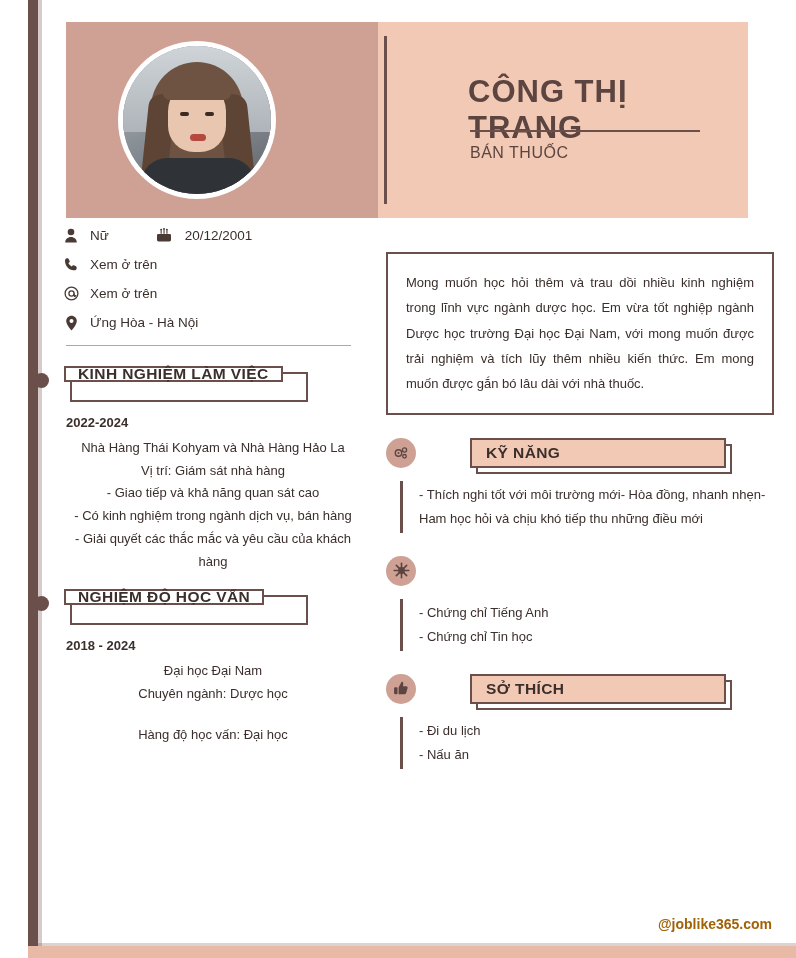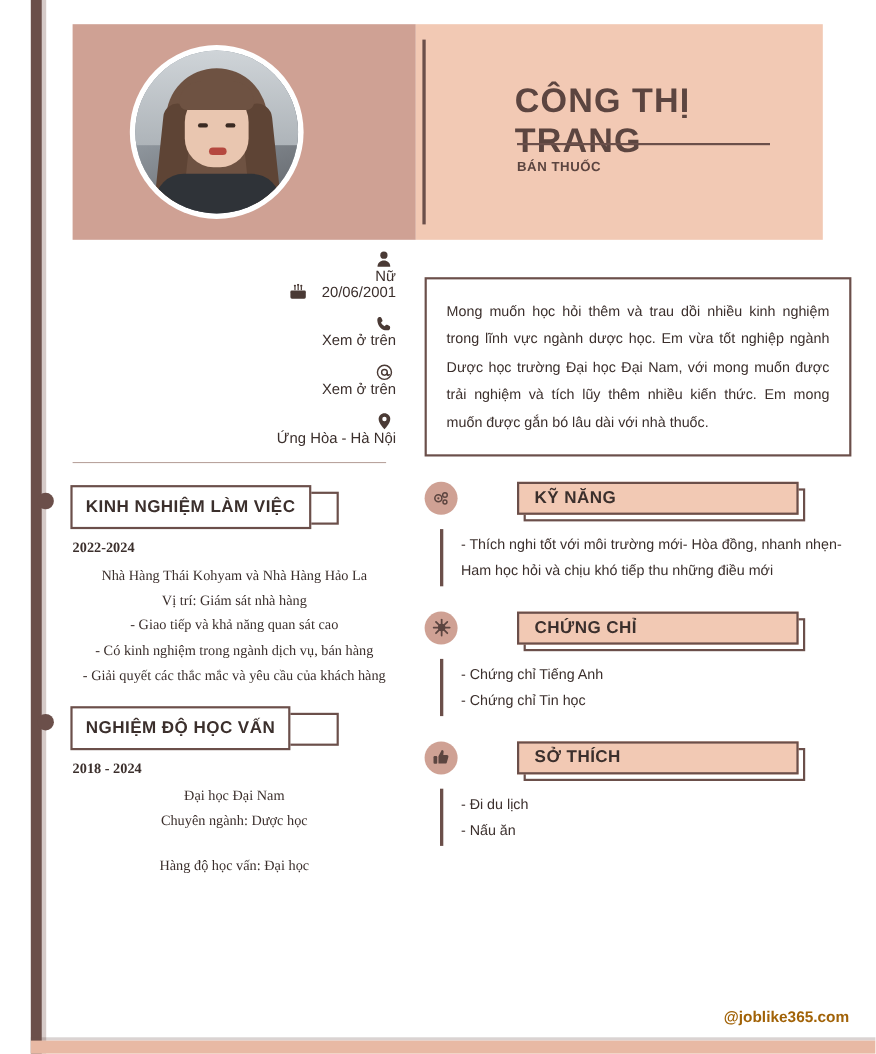--- a/index.html
+++ b/index.html
@@ -114,40 +114,38 @@
   }
   .name-rule {
     position: absolute;
     left: 92px; top: 108px;
     width: 230px; height: 2px;
     background: #6b4f4a;
   }
   .job {
     position: absolute;
     left: 92px; top: 122px;
-    font-size: 12px;
+    font-size: 16px;
     color: #5c4540;
     letter-spacing: .5px;
-    font-weight: bold;
   }
 
   
   .col-left {
     position: absolute;
     left: 60px; top: 228px;
     width: 300px;
   }
   .info-list { margin: 0; padding: 0; }
   .info-row {
     display: flex;
-    align-items: flex-end;
+    align-items: flex-start;
     margin-bottom: 14px;
     font-size: 13.5px;
     color: #3b2f2c;
-    flex-direction: column;
   }
   .ico {
     width: 22px; min-width: 22px;
     display: inline-flex;
     align-items: center;
     justify-content: center;
     color: #4a3a35;
   }
   .info-row .txt { margin-left: 8px; }
   .info-row .second { margin-left: 44px; display: flex; align-items: center; }
@@ -167,42 +165,42 @@
   .sec-dot {
     position: absolute;
     left: -26px; top: 7px;
     width: 15px; height: 15px;
     border-radius: 50%;
     background: #6b4f4a;
   }
   .sec-box {
     position: absolute;
     left: 4px; top: 0;
-    height: 40px;
+    height: 16px;
     padding: 0 12px;
     border: 2px solid #6b4f4a;
     background: #ffffff;
     display: flex;
     align-items: center;
     font-size: 15.5px;
     font-weight: bold;
     letter-spacing: .4px;
     color: #3b2f2c;
     z-index: 2;
   }
   .sec-shadow {
     position: absolute;
     left: 10px; top: 6px;
     height: 30px;
     border: 2px solid #6b4f4a;
     background: transparent;
     z-index: 1;
   }
 
-  .entry { font-size: 13px; line-height: 1.75; margin: 0 0 0 6px; font-family: Liberation Serif, serif; }
+  .entry { font-size: 13px; line-height: 1.75; margin: 0 0 0 6px; }
   .entry .years { font-weight: bold; margin-bottom: 2px; }
   .entry p { margin: 0; text-align: center; }
   .gap { height: 16px; }
 
   
   .col-right {
     position: absolute;
     left: 386px; top: 252px;
     width: 388px;
   }
@@ -314,21 +312,21 @@
                 <rect x="1" y="7" width="14" height="6.5" rx="1.4" fill="#4a3a35"></rect>
                 <rect x="1" y="6" width="14" height="2.6" rx="1.2" fill="#4a3a35"></rect>
                 <rect x="4.6" y="2.6" width="1.1" height="3.2" fill="#4a3a35"></rect>
                 <rect x="7.5" y="1.8" width="1.1" height="4" fill="#4a3a35"></rect>
                 <rect x="10.4" y="2.6" width="1.1" height="3.2" fill="#4a3a35"></rect>
                 <circle cx="5.1" cy="1.8" r="1" fill="#4a3a35"></circle>
                 <circle cx="8" cy="1" r="1" fill="#4a3a35"></circle>
                 <circle cx="10.9" cy="1.8" r="1" fill="#4a3a35"></circle>
               </svg>
           </span>
-          <span class="txt">20/06/2001</span>
+          <span class="txt">20/12/2001</span>
         </span>
       </div>
 
       <div class="info-row">
         <span class="ico">
           <svg width="15" height="15" viewBox="0 0 15 15">
               <path d="M3 1.2c1 0 1.6.3 2 1.3l.6 1.5c.3.7.1 1.2-.5 1.6l-.7.5c.6 1.5 1.9 2.8 3.4 3.4l.5-.7c.4-.6.9-.8 1.6-.5l1.5.6c1 .4 1.3 1 1.3 2 0 1.4-1.1 2.5-2.5 2.4C5.3 13.7 1.3 9.7 1 4.1.9 2.5 1.8 1.2 3 1.2z" fill="#4a3a35"></path>
             </svg>
         </span>
         <span class="txt">Xem ở trên</span>
@@ -420,24 +418,20 @@
           <svg width="17" height="17" viewBox="0 0 17 17">
               <g fill="#5c4540">
                 <circle cx="8.5" cy="8.5" r="3.4"></circle>
                 <rect x="7.7" y="0.4" width="1.6" height="16.2" rx=".8"></rect>
                 <rect x="0.4" y="7.7" width="16.2" height="1.6" rx=".8"></rect>
                 <rect x="7.7" y="0.4" width="1.6" height="16.2" rx=".8" transform="rotate(45 8.5 8.5)"></rect>
                 <rect x="7.7" y="0.4" width="1.6" height="16.2" rx=".8" transform="rotate(-45 8.5 8.5)"></rect>
               </g>
             </svg>
         </span>
-        <span class="rsec-title-wrap">
-          <span class="rsec-title-shadow"></span>
-          <span class="rsec-title">CHỨNG CHỈ</span>
-        </span>
       </div>
       <div class="rsec-body">
         <p>- Chứng chỉ Tiếng Anh</p>
         <p>- Chứng chỉ Tin học</p>
       </div>
     </div>
 
     <div class="rsec">
       <div class="rsec-head">
         <span class="circ-ico">

